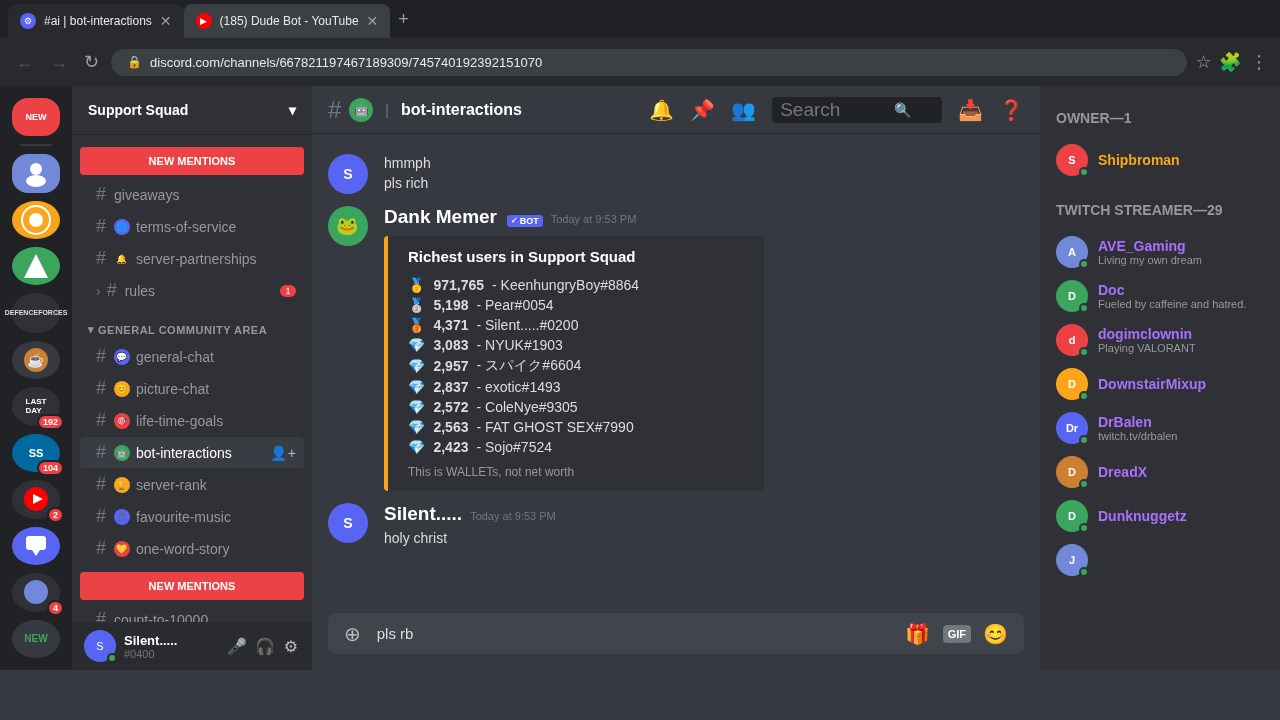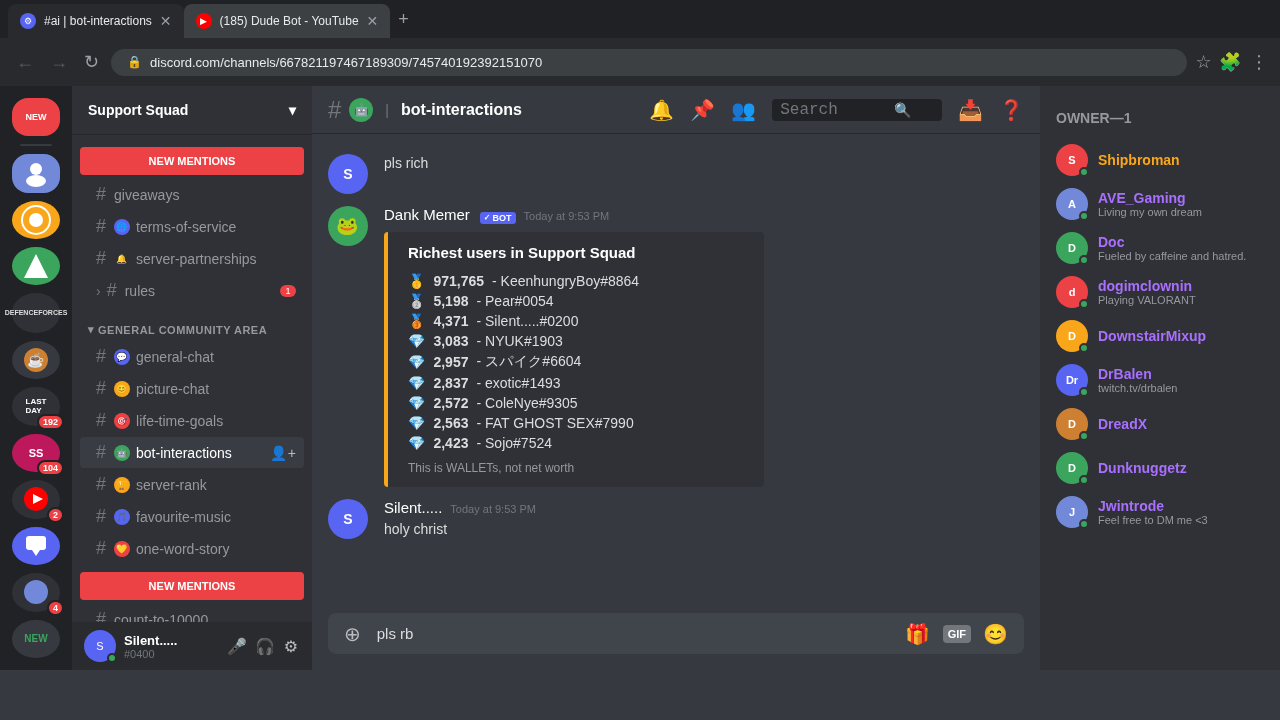--- a/index.html
+++ b/index.html
@@ -55,30 +55,30 @@
 
     
     .chat-main { flex: 1; display: flex; flex-direction: column; background: #36393f; }
     .chat-header { display: flex; align-items: center; padding: 0 16px; height: 48px; border-bottom: 1px solid #26282c; flex-shrink: 0; gap: 8px; }
     .chat-header-hash { color: #72767d; font-size: 24px; font-weight: 100; }
     .chat-header-icon { width: 24px; height: 24px; border-radius: 50%; background: #7289da; flex-shrink: 0; }
     .chat-header-name { font-weight: 700; color: #fff; font-size: 16px; }
     .chat-header-actions { margin-left: auto; display: flex; gap: 16px; align-items: center; }
     .header-btn { color: #b9bbbe; font-size: 20px; cursor: pointer; }
     .search-box { display: flex; align-items: center; background: #202225; border-radius: 4px; padding: 2px 8px; gap: 4px; width: 170px; }
-    .search-input { background: none; border: none; color: #f97316; font-size: 16px; width: 110px; outline: none; font-family: Liberation Mono, monospace; }
+    .search-input { background: none; border: none; color: #f97316; font-size: 19px; width: 110px; outline: none; }
     .search-input::placeholder { color: #72767d; }
 
     
     .messages-area { flex: 1; overflow-y: auto; padding: 16px 0; }
     .message-group { display: flex; gap: 16px; padding: 4px 16px; margin-bottom: 4px; }
     .avatar { width: 40px; height: 40px; border-radius: 50%; flex-shrink: 0; display: flex; align-items: center; justify-content: center; font-size: 14px; font-weight: bold; color: white; }
     .message-content { flex: 1; }
     .message-header { display: flex; align-items: baseline; gap: 8px; margin-bottom: 4px; }
-    .author-name { font-weight: 400; color: #fff; font-size: 15px; }
+    .author-name { font-weight: 700; color: #fff; font-size: 19px; }
     .author-name.bot-name { color: #fff; }
     .bot-badge { background: #5865f2; color: white; font-size: 9px; font-weight: bold; padding: 1px 4px; border-radius: 3px; margin-left: 2px; display: inline-flex; align-items: center; gap: 2px; }
     .bot-badge .check { font-size: 8px; }
     .timestamp { color: #72767d; font-size: 11px; }
     .message-text { color: #dcddde; line-height: 1.4; }
 
     
     .embed { background: #2f3136; border-left: 4px solid #faa61a; border-radius: 4px; padding: 12px 20px; margin-top: 8px; max-width: 380px; }
     .embed-title { font-weight: 700; color: #fff; font-size: 15px; margin-bottom: 12px; }
     .embed-row { display: flex; align-items: center; gap: 8px; margin-bottom: 4px; font-size: 14px; color: #dcddde; }
@@ -174,21 +174,21 @@
     <div class="server-icon" style="background:#36393f;">
       <svg width="28" height="28" viewBox="0 0 28 28">
           <circle cx="14" cy="14" r="12" fill="#cd7f32"></circle>
           <text x="14" y="19" text-anchor="middle" font-size="14" fill="white">☕</text>
         </svg>
     </div>
     <div class="server-icon" style="background:#2f3136; position:relative;">
       <span style="font-size:8px; font-weight:bold; color:white;">LAST<br>DAY</span>
       <div class="badge">192</div>
     </div>
-    <div class="server-icon" style="background:#be185d; position:relative;">
+    <div class="server-icon" style="background:#0369a1; position:relative;">
       <span style="font-size:11px; font-weight:bold;">SS</span>
       <div class="badge">104</div>
     </div>
     <div class="server-icon" style="background:#2f3136; position:relative;">
       <svg width="28" height="28" viewBox="0 0 28 28">
           <circle cx="14" cy="14" r="12" fill="#ff0000"></circle>
           <polygon points="11,9 21,14 11,19" fill="white"></polygon>
         </svg>
       <div class="badge">2</div>
     </div>
@@ -320,20 +320,21 @@
         <span class="header-btn">📥</span>
         <span class="header-btn">❓</span>
       </div>
     </div>
 
     <div class="messages-area">
 
       <div class="message-group">
         <div class="avatar" style="background:#5865f2;">S</div>
         <div class="message-content">
+          <div class="message-text">hmmph</div>
           <div class="message-text">pls rich</div>
         </div>
       </div>
 
       <div class="message-group">
         <div class="avatar" style="background:#3ba55d; font-size:18px;">🐸</div>
         <div class="message-content">
           <div class="message-header">
             <span class="author-name bot-name">Dank Memer</span>
             <span class="bot-badge">
@@ -425,20 +426,21 @@
     <div class="member-item">
       <div class="member-avatar" style="background:#ed4245;">
         S
         <div class="online-dot online"></div>
       </div>
       <div class="member-info">
         <div class="member-name owner-name">Shipbroman</div>
       </div>
     </div>
 
+    <div class="member-section-header" style="margin-top:12px;">TWITCH STREAMER—29</div>
 
     <div class="member-item">
       <div class="member-avatar" style="background:#7289da;">
         A
         <div class="online-dot online"></div>
       </div>
       <div class="member-info">
         <div class="member-name streamer-name">AVE_Gaming</div>
         <div class="member-status">Living my own dream</div>
       </div>
@@ -505,20 +507,16 @@
       <div class="member-info">
         <div class="member-name streamer-name">Dunknuggetz</div>
       </div>
     </div>
 
     <div class="member-item">
       <div class="member-avatar" style="background:#7289da;">
         J
         <div class="online-dot online"></div>
       </div>
-      <div class="member-info">
-        <div class="member-name streamer-name">Jwintrode</div>
-        <div class="member-status">Feel free to DM me &lt;3</div>
-      </div>
     </div>
   </div>
 
 </div>
 
 </body></html>

